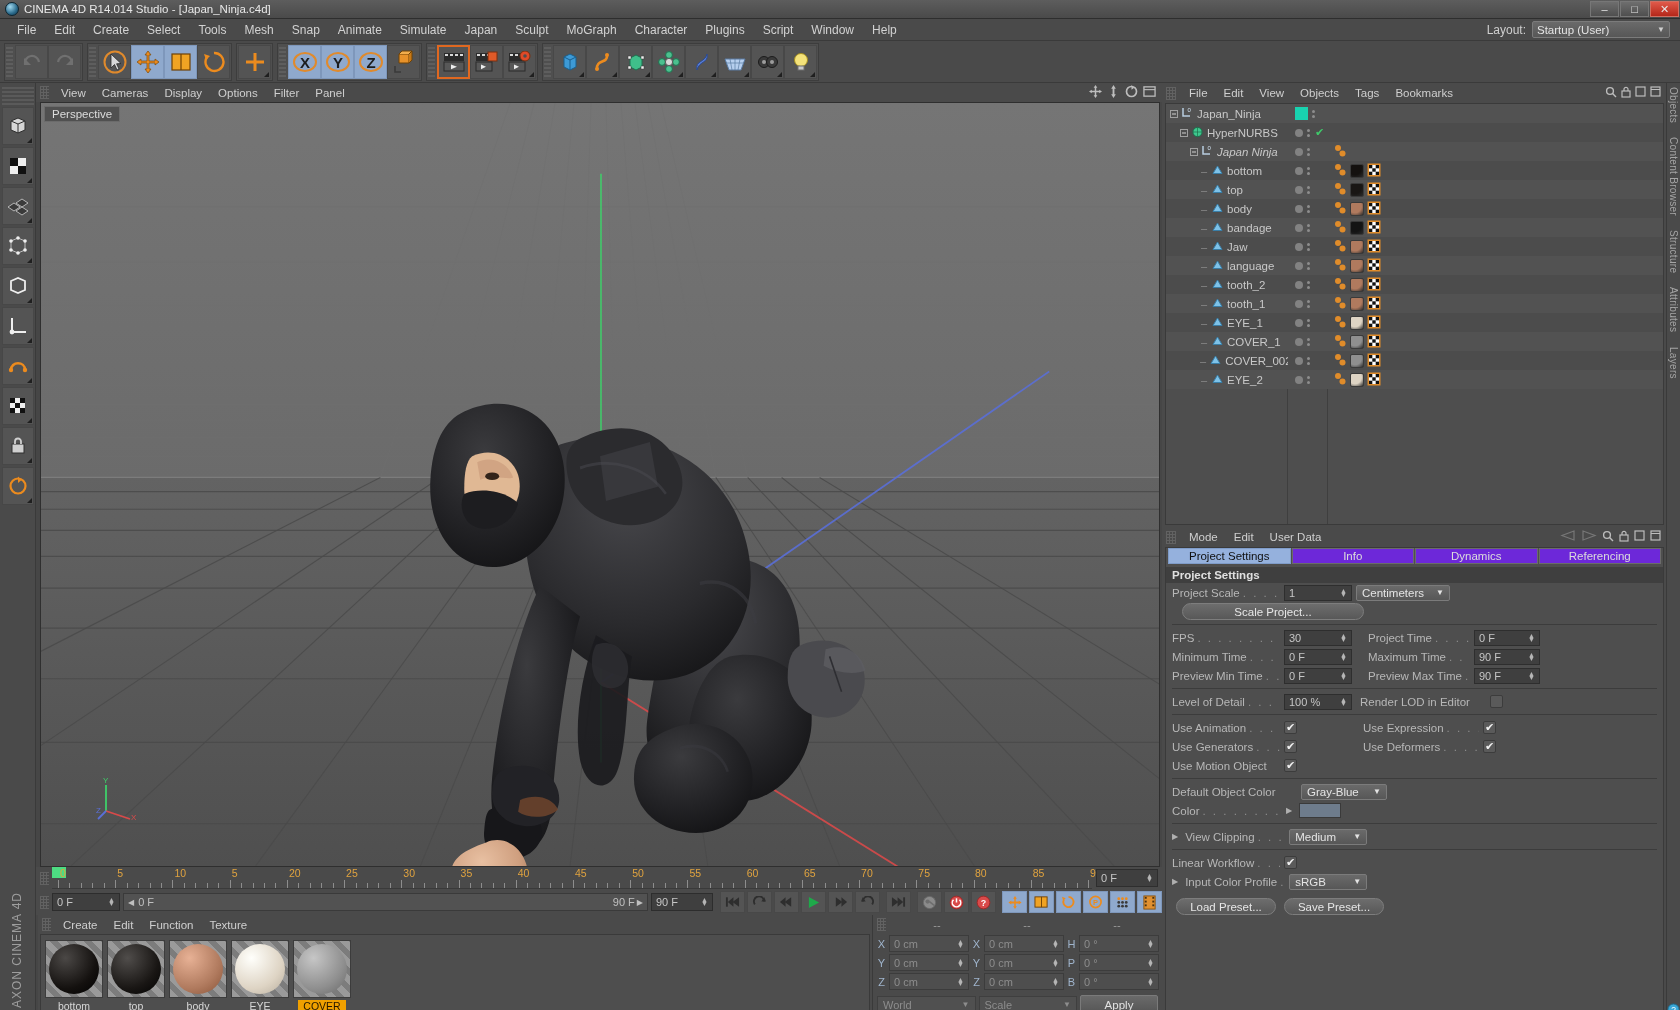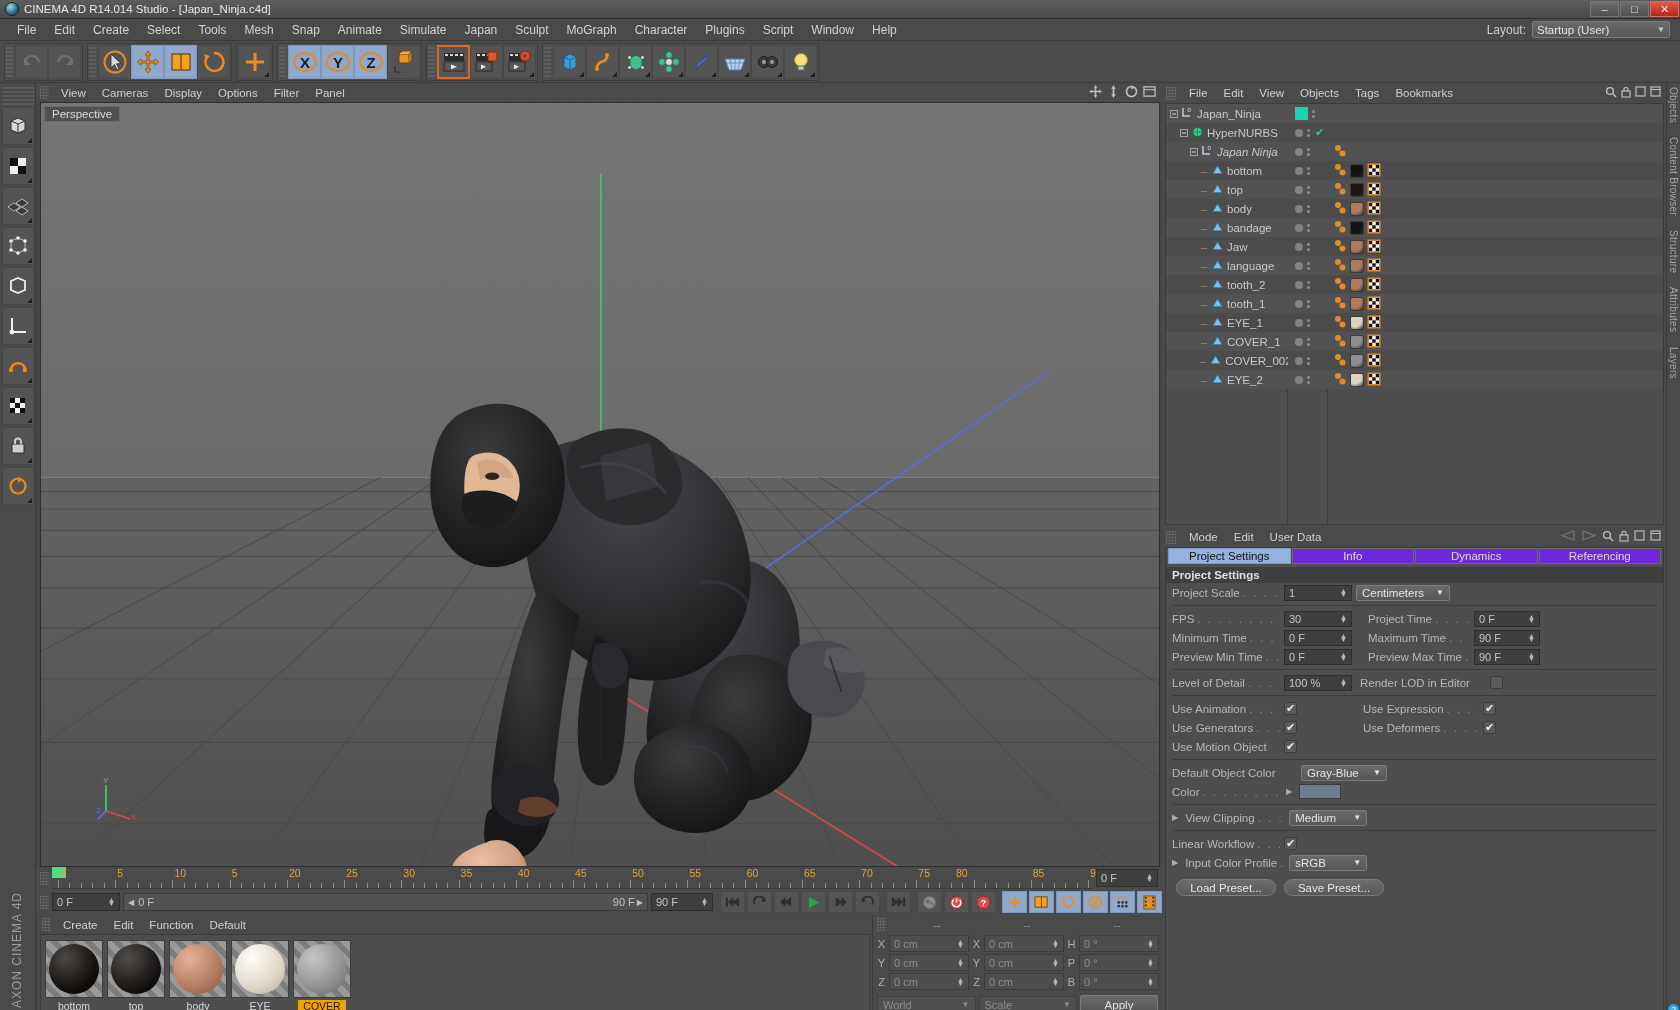--- a/index.html
+++ b/index.html
@@ -835,21 +835,21 @@
           <div class="tl-num" style="left: 349.333px;">30</div>
           <div class="tl-num" style="left: 406.556px;">35</div>
           <div class="tl-num" style="left: 463.778px;">40</div>
           <div class="tl-num" style="left: 521px;">45</div>
           <div class="tl-num" style="left: 578.222px;">50</div>
           <div class="tl-num" style="left: 635.444px;">55</div>
           <div class="tl-num" style="left: 692.667px;">60</div>
           <div class="tl-num" style="left: 749.889px;">65</div>
           <div class="tl-num" style="left: 807.111px;">70</div>
           <div class="tl-num" style="left: 864.333px;">75</div>
-          <div class="tl-num" style="left: 902px;">80</div>
+          <div class="tl-num" style="left: 921px;">80</div>
           <div class="tl-num" style="left: 978.778px;">85</div>
           <div class="tl-num" style="left: 1036px;">90</div>
         </div>
       <div class="tl-field">
         <span>0 F</span>
         <span class="spin">
             <span>▲</span>
             <span>▼</span>
           </span>
       </div>
@@ -998,21 +998,21 @@
       </div>
     </div>
 
     <div style="display:flex;height:112px">
       <div class="matmgr" style="flex:1">
         <div class="mm-menu">
           <div class="grip"></div>
           <div class="mi">Create</div>
           <div class="mi">Edit</div>
           <div class="mi">Function</div>
-          <div class="mi">Default</div>
+          <div class="mi">Texture</div>
         </div>
         <div class="mm-body" id="mat-list">
             <div class="mat">
               <div class="sw">
                 <div class="ball" style="background: radial-gradient(circle at 33% 28%, rgb(75, 72, 70), rgb(20, 17, 15) 62%, rgb(0, 0, 0));"></div>
               </div>
               <div class="nm">bottom</div>
             </div>
             <div class="mat">
               <div class="sw">
@@ -1732,20 +1732,23 @@
                 <span>▲</span>
                 <span>▼</span>
               </span>
           </div>
           <div class="pcombo" style="width:94px">
             <span>Centimeters</span>
             <span class="caret">▼</span>
           </div>
         </div>
 
+        <div class="prow">
+          <div class="pbtn-wide" style="margin-left:10px;width:182px">Scale Project...</div>
+        </div>
 
         <div class="hr"></div>
 
         <div class="prow">
           <div class="pl" style="width:108px">
             <span>FPS</span>
             <span class="dots">. . . . . . . . . .</span>
           </div>
           <div class="pf" style="width:68px">
             <span>30</span>

